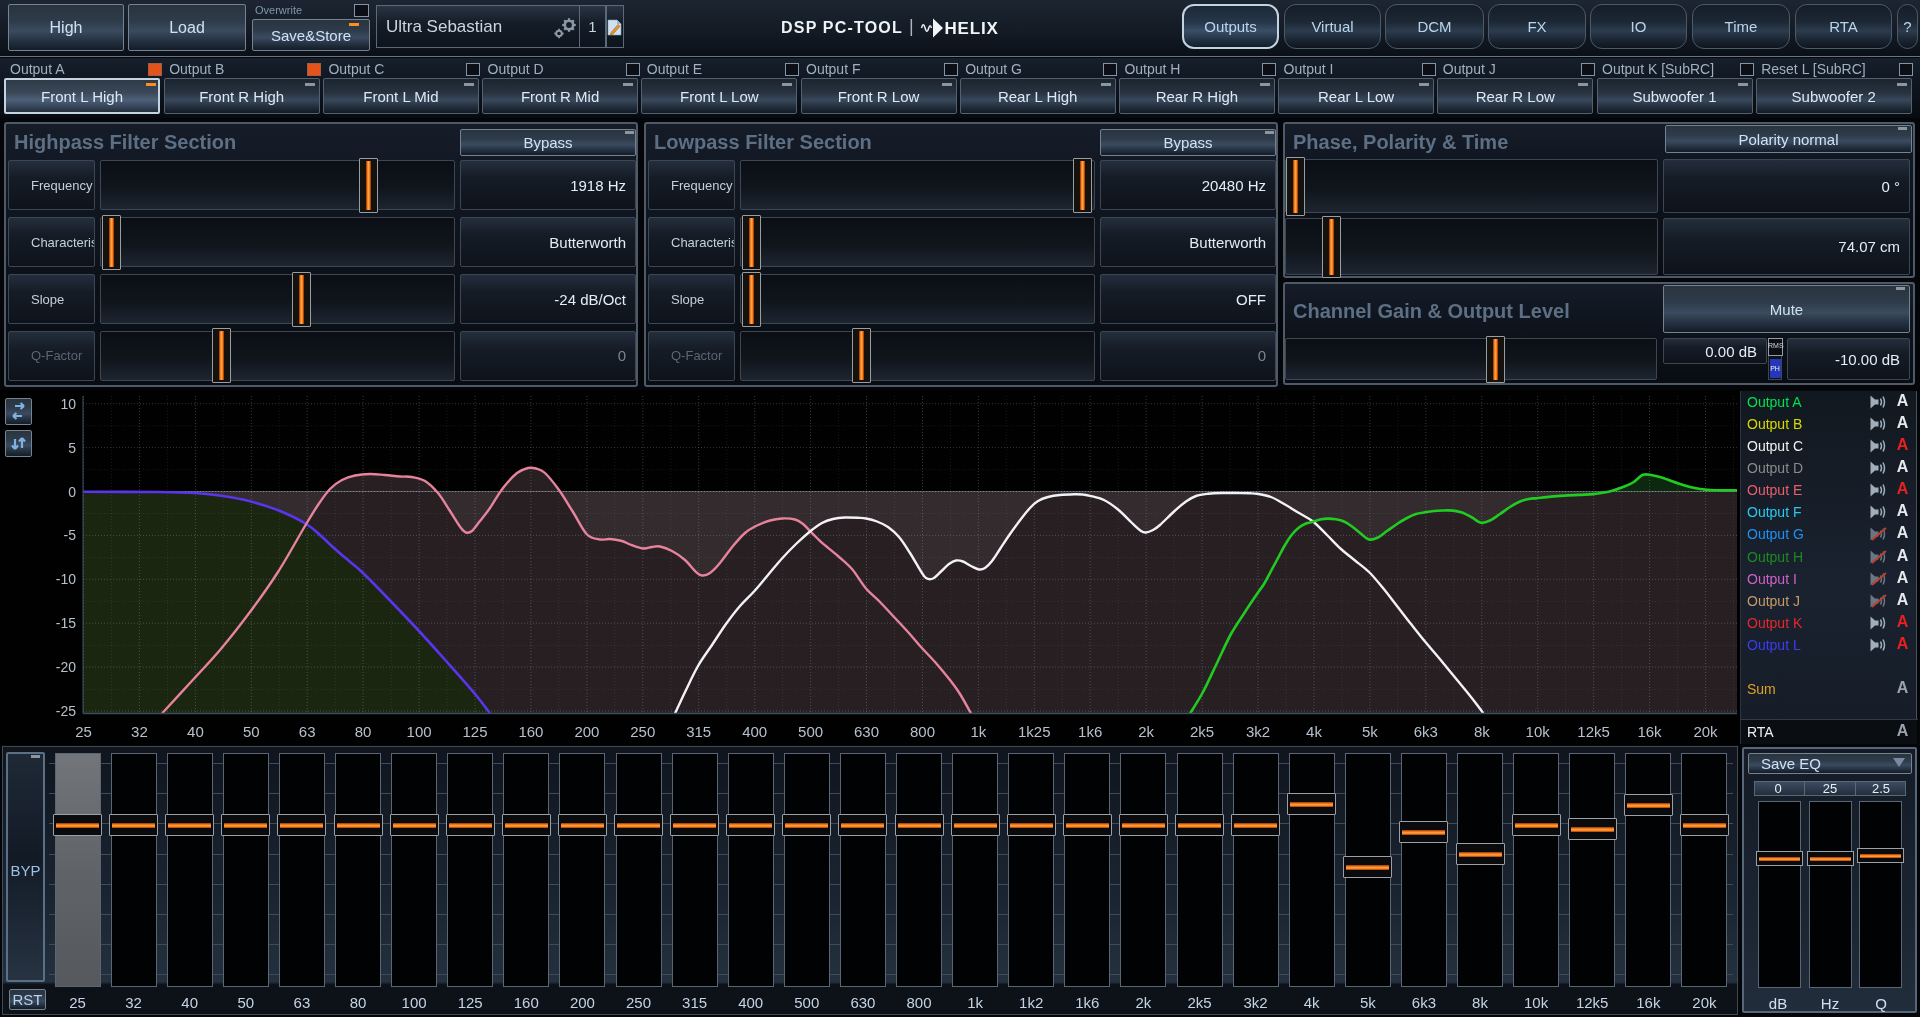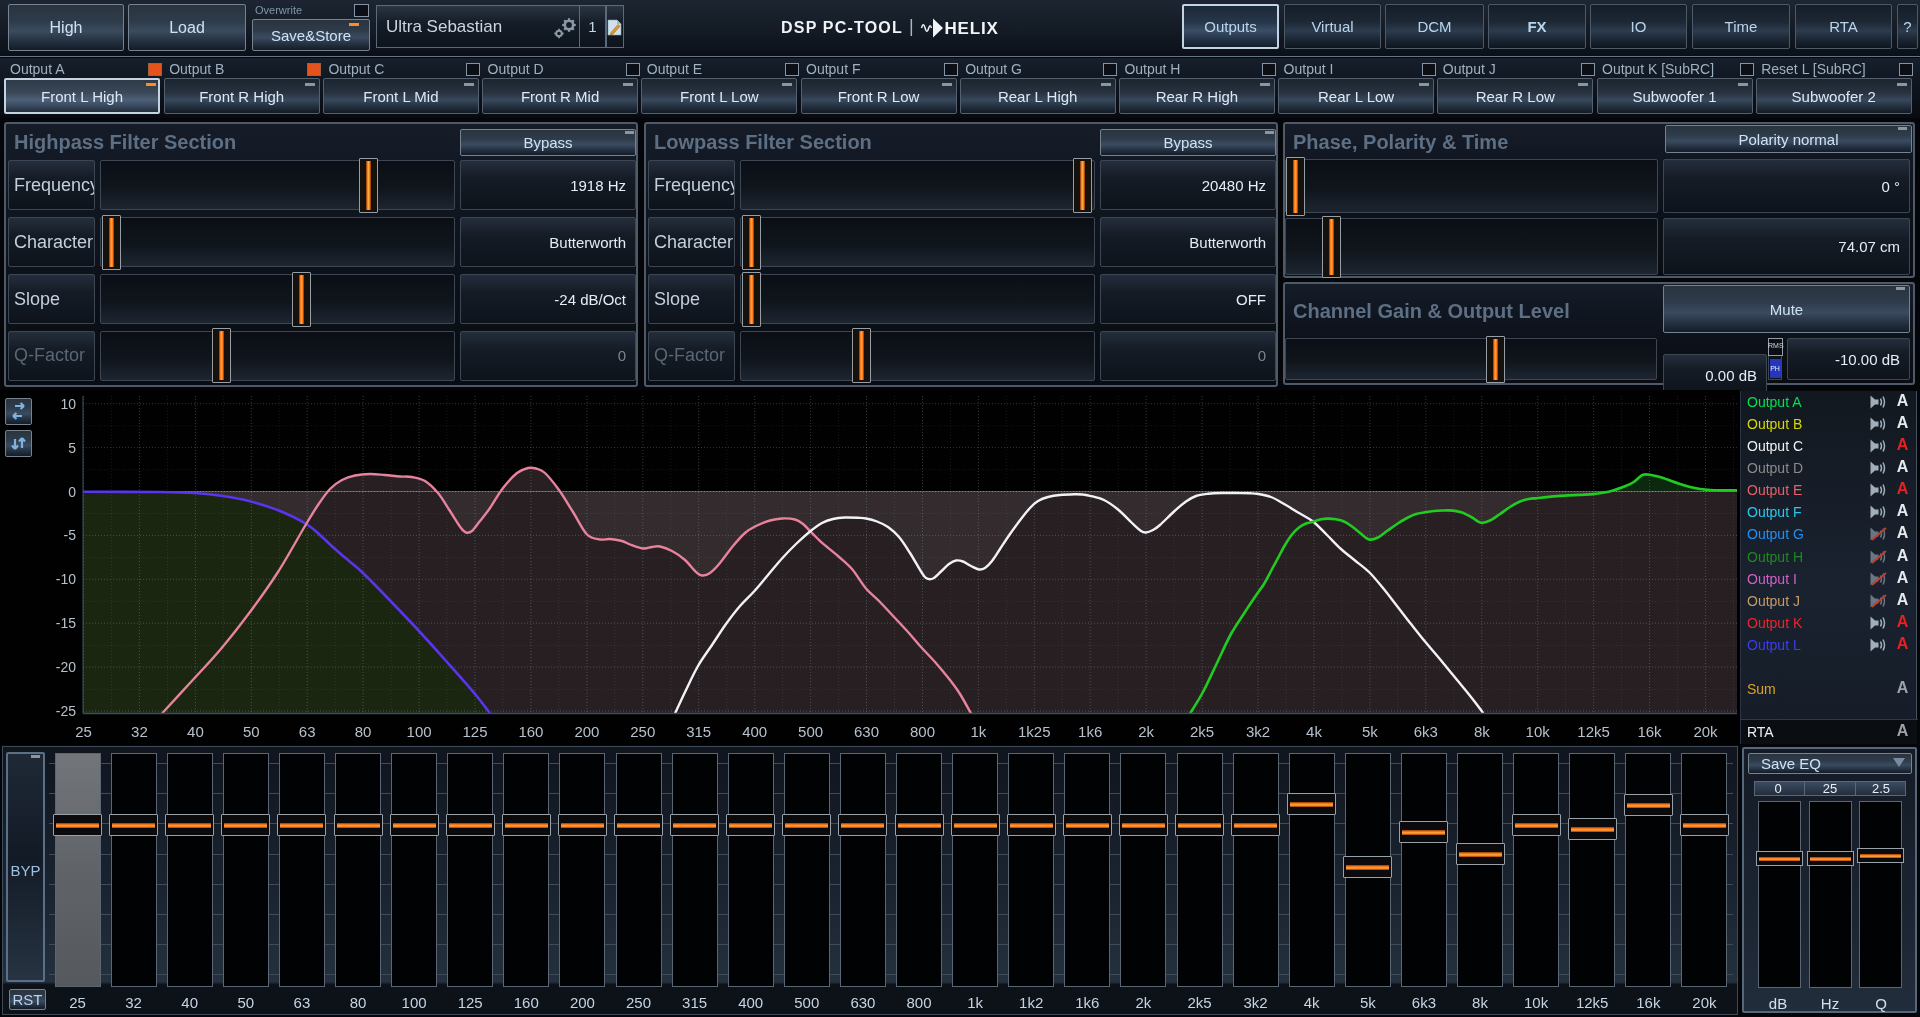--- a/index.html
+++ b/index.html
@@ -1,30 +1,30 @@
 <!DOCTYPE html>
 <html><head><meta charset="utf-8"><style>
 *{margin:0;padding:0;box-sizing:border-box}
 html,body{width:1920px;height:1017px;background:#04060a;font-family:"Liberation Sans",sans-serif;overflow:hidden;position:relative}
 .abs{position:absolute}
 .btn{position:absolute;border:1px solid #75828f;border-radius:2px;
  background:linear-gradient(180deg,#29343f 0%,#2e3b4a 35%,#3b4b5f 58%,#2c3a4c 72%,#131c27 100%);
  color:#cfe2f4;text-align:center;display:flex;align-items:center;justify-content:center;font-size:16px}
-.tab{position:absolute;border:1px solid #4c5a68;border-radius:2px;top:4px;height:45px;
+.tab{position:absolute;border:1px solid #4c5a68;border-radius:12px;top:4px;height:45px;
  background:linear-gradient(180deg,#141d28 0%,#1d2835 40%,#2c3c4e 60%,#1b2634 80%,#0e151e 100%);
  color:#b9d5ed;display:flex;align-items:center;justify-content:center;font-size:15px}
 .dash{position:absolute;width:10px;height:3px;background:#8d959d}
 .odash{position:absolute;width:10px;height:3px;background:#ff8c1e}
 .cell{position:absolute;border:1px solid #3d4754;border-radius:2px;
  background:linear-gradient(180deg,#242e3c 0%,#151c26 35%,#0e131b 100%)}
 .track{position:absolute;border:1px solid #3d4754;border-radius:2px;background:linear-gradient(180deg,#0b0f15 0%,#10151c 55%,#1d2530 100%)}
 .panel{position:absolute;border:2px solid #4e5a68;border-radius:3px;
  background:linear-gradient(180deg,#151c28 0%,#0d121b 50%,#090d13 100%)}
 .ptitle{position:absolute;font-size:20px;font-weight:bold;color:#5d6f84;white-space:nowrap}
-.lbl{position:absolute;font-size:18px;color:#c3cfdb;display:flex;align-items:center;padding-left:5px;white-space:nowrap;overflow:hidden}
+.lbl{position:absolute;font-size:13px;color:#c3cfdb;display:flex;align-items:center;padding-left:22px;white-space:nowrap;overflow:hidden}
 .val{position:absolute;font-size:15px;color:#e4ecf4;display:flex;align-items:center;justify-content:flex-end;padding-right:9px}
 .thumb{position:absolute;width:19px;border:1px solid #979da5;background:#15110d;border-radius:1px}
 .thumb i{position:absolute;left:6px;top:2px;bottom:2px;width:5px;background:linear-gradient(90deg,#7a3605,#ff7d1e 30%,#ffa63e 50%,#ff7d1e 70%,#7a3605)}
 .eqthumb{position:absolute;width:49px;height:22px;border:1px solid #98a0a8;background:#0b0b0e;border-radius:1px}
 .eqthumb i{position:absolute;left:2px;right:2px;top:8px;height:5px;background:linear-gradient(180deg,#8a3d06,#ff7d1e 35%,#ffa63e 55%,#ff7d1e 75%,#8a3d06)}
 .eqtrack{position:absolute;width:46px;border:1px solid #5a6673;background:#010203;top:753px;height:234px}
 .eqlbl{position:absolute;font-size:15px;color:#c6d4e2;text-align:center;top:994px;width:56px}
 .outlbl{position:absolute;top:61px;font-size:14px;color:#9fb0c0;white-space:nowrap}
 .chk{position:absolute;top:63px;width:14px;height:13px;border:1px solid #8494a4;background:#0c1016}
 .chkon{position:absolute;top:63px;width:14px;height:13px;border:1px solid #a06040;background:#e4531b}
@@ -76,21 +76,21 @@
 <div class="abs" style="left:781px;top:19px;font-size:16px;font-weight:bold;letter-spacing:1.2px;color:#eef3f8">DSP PC-TOOL</div>
 <div class="abs" style="left:909px;top:16px;font-size:18px;color:#aab6c2">|</div>
 <svg class="abs" style="left:920px;top:17px" width="92" height="22" viewBox="0 0 92 22">
 <path d="M1.5,11 q1.8,-6.5 3.6,0 q1.8,6.5 3.6,0 q1.4,-4.5 2.8,0" fill="none" stroke="#e8eef4" stroke-width="1.5"></path>
 <path d="M13,1.5 L23,11 L13,20.5 Z" fill="#f2f5f8"></path>
 <text x="24.5" y="17" font-size="17" font-weight="bold" letter-spacing="0.8" fill="#f2f5f8" font-family="Liberation Sans,sans-serif">HELIX</text>
   </svg>
 <div class="tab" style="left:1182px;width:97px;border:2px solid #c3d3e2;background:linear-gradient(180deg,#1b2836 0%,#27374a 40%,#3a4e66 60%,#253648 80%,#131e2c 100%);">Outputs</div>
 <div class="tab" style="left:1284px;width:97px;">Virtual</div>
 <div class="tab" style="left:1385px;width:99px;">DCM</div>
-<div class="tab" style="left:1488px;width:98px;font-weight:bold;">FX</div>
+<div class="tab" style="left:1488px;width:98px;">FX</div>
 <div class="tab" style="left:1590px;width:97px;">IO</div>
 <div class="tab" style="left:1692px;width:98px;">Time</div>
 <div class="tab" style="left:1795px;width:97px;">RTA</div>
 <div class="tab" style="left:1897px;width:21px;">?</div>
 <div class="abs" style="left:0;top:58px;width:1920px;height:60px;background:linear-gradient(180deg,#161f2b 0%,#0e141e 50%,#070b11 100%)"></div>
 <div class="outlbl" style="left:10.0px">Output A</div>
 <div class="chkon" style="left:148.0px"></div>
 <div class="chbtn" style="left:4px;width:156px;border:2px solid #c5d3e1;background:linear-gradient(180deg,#2d3a48 0%,#3a4858 40%,#4e6078 62%,#3a4a5e 80%,#232e3c 100%)">Front L High</div>
 <div class="odash" style="left:145.5px;top:83px"></div>
 <div class="outlbl" style="left:169.2px">Output B</div>
@@ -208,21 +208,21 @@
     <i></i>
   </div>
 <div class="panel" style="left:1283px;top:282px;width:632px;height:103px"></div>
 <div class="ptitle" style="left:1293px;top:300px">Channel Gain &amp; Output Level</div>
 <div class="btn" style="left:1663px;top:285px;width:247px;height:48px;font-size:15px">Mute</div>
 <div class="dash" style="left:1896px;top:287px;width:9px"></div>
 <div class="track" style="left:1285px;top:338px;width:372px;height:42px"></div>
 <div class="thumb" style="left:1485.5px;top:335.5px;height:47px">
     <i></i>
   </div>
-<div class="cell val" style="left:1663px;top:354px;width:104px;height:42px">0.00 dB</div>
+<div class="cell val" style="left:1663px;top:338px;width:104px;height:26px">0.00 dB</div>
 <div class="abs" style="left:1768px;top:338px;width:14px;height:42px;border:1px solid #3d4754;background:#0d1118"></div>
 <div class="abs" style="left:1767.5px;top:338px;width:15px;height:18px;border:1px solid #939da7;background:#0b0f14"></div>
 <div class="abs" style="left:1768px;top:342px;width:14px;font-size:7px;color:#cdd6de;text-align:center">RMS</div>
 <div class="abs" style="left:1769.5px;top:359px;width:11px;height:19px;background:#2636b8"></div>
 <div class="abs" style="left:1769.5px;top:365px;width:11px;font-size:7px;color:#e8ecf2;text-align:center">PH</div>
 <div class="cell val" style="left:1787px;top:338px;width:123px;height:42px">-10.00 dB</div>
 <svg width="1740" height="355" viewBox="0 390 1740 355" style="position:absolute;left:0;top:390px">
 <rect x="0" y="390" width="1740" height="355" fill="#010102"></rect>
 <rect x="83" y="491.5" width="1654" height="222.0" fill="#332b2e"></rect>
 <path d="M162.0,713.5 C166.7,708.4 180.3,693.6 190.0,683.0 C199.7,672.4 210.0,661.8 220.0,650.0 C230.0,638.2 240.3,625.0 250.0,612.0 C259.7,599.0 268.8,586.3 278.0,572.0 C287.2,557.7 298.3,537.2 305.0,526.0 C311.7,514.8 313.8,511.2 318.0,505.0 C322.2,498.8 326.0,493.2 330.0,489.0 C334.0,484.8 337.8,482.2 342.0,480.0 C346.2,477.8 350.3,476.5 355.0,475.5 C359.7,474.5 365.0,474.1 370.0,474.0 C375.0,473.9 380.0,474.6 385.0,475.0 C390.0,475.4 395.5,476.2 400.0,476.5 C404.5,476.8 407.8,476.2 412.0,477.0 C416.2,477.8 420.7,478.3 425.0,481.0 C429.3,483.7 433.8,488.0 438.0,493.0 C442.2,498.0 446.2,505.2 450.0,511.0 C453.8,516.8 458.3,524.4 461.0,528.0 C463.7,531.6 464.2,532.0 466.0,532.5 C467.8,533.0 469.7,532.9 472.0,531.0 C474.3,529.1 477.0,524.8 480.0,521.0 C483.0,517.2 486.2,513.5 490.0,508.0 C493.8,502.5 498.5,493.8 503.0,488.0 C507.5,482.2 512.8,476.3 517.0,473.0 C521.2,469.7 524.8,468.8 528.0,468.0 C531.2,467.2 533.2,467.7 536.0,468.5 C538.8,469.3 541.2,469.4 545.0,473.0 C548.8,476.6 554.3,483.5 559.0,490.0 C563.7,496.5 568.3,504.6 573.0,512.0 C577.7,519.4 582.5,529.9 587.0,534.5 C591.5,539.1 596.2,538.8 600.0,539.5 C603.8,540.2 606.3,538.8 610.0,539.0 C613.7,539.2 618.7,540.1 622.0,541.0 C625.3,541.9 626.5,543.2 630.0,544.5 C633.5,545.8 639.3,548.1 643.0,548.5 C646.7,548.9 649.2,547.3 652.0,547.0 C654.8,546.7 656.7,545.8 660.0,546.5 C663.3,547.2 667.8,548.8 672.0,551.0 C676.2,553.2 681.2,556.7 685.0,560.0 C688.8,563.3 692.2,568.4 695.0,571.0 C697.8,573.6 699.5,575.2 702.0,575.5 C704.5,575.8 707.0,575.1 710.0,573.0 C713.0,570.9 716.2,567.5 720.0,563.0 C723.8,558.5 728.8,551.0 733.0,546.0 C737.2,541.0 741.3,536.2 745.0,533.0 C748.7,529.8 750.8,528.6 755.0,526.5 C759.2,524.4 765.5,521.8 770.0,520.5 C774.5,519.2 777.8,518.7 782.0,518.5 C786.2,518.3 791.5,518.6 795.0,519.5 C798.5,520.4 800.5,522.1 803.0,524.0 C805.5,525.9 807.7,528.7 810.0,531.0 C812.3,533.3 814.8,535.9 817.0,538.0 C819.2,540.1 819.5,540.6 823.0,543.6 C826.5,546.6 833.2,551.8 838.0,556.0 C842.8,560.2 847.3,563.6 852.0,569.0 C856.7,574.4 861.3,583.0 866.0,588.5 C870.7,594.0 875.3,597.2 880.0,602.0 C884.7,606.8 889.3,612.0 894.0,617.0 C898.7,622.0 903.5,627.0 908.0,632.0 C912.5,637.0 916.5,642.0 921.0,647.0 C925.5,652.0 930.2,656.5 935.0,662.0 C939.8,667.5 945.8,674.7 950.0,680.0 C954.2,685.3 956.5,688.4 960.0,694.0 C963.5,699.6 969.2,710.2 971.0,713.5 L971.0,713.5 L162.0,713.5 Z" fill="#281f23"></path>

